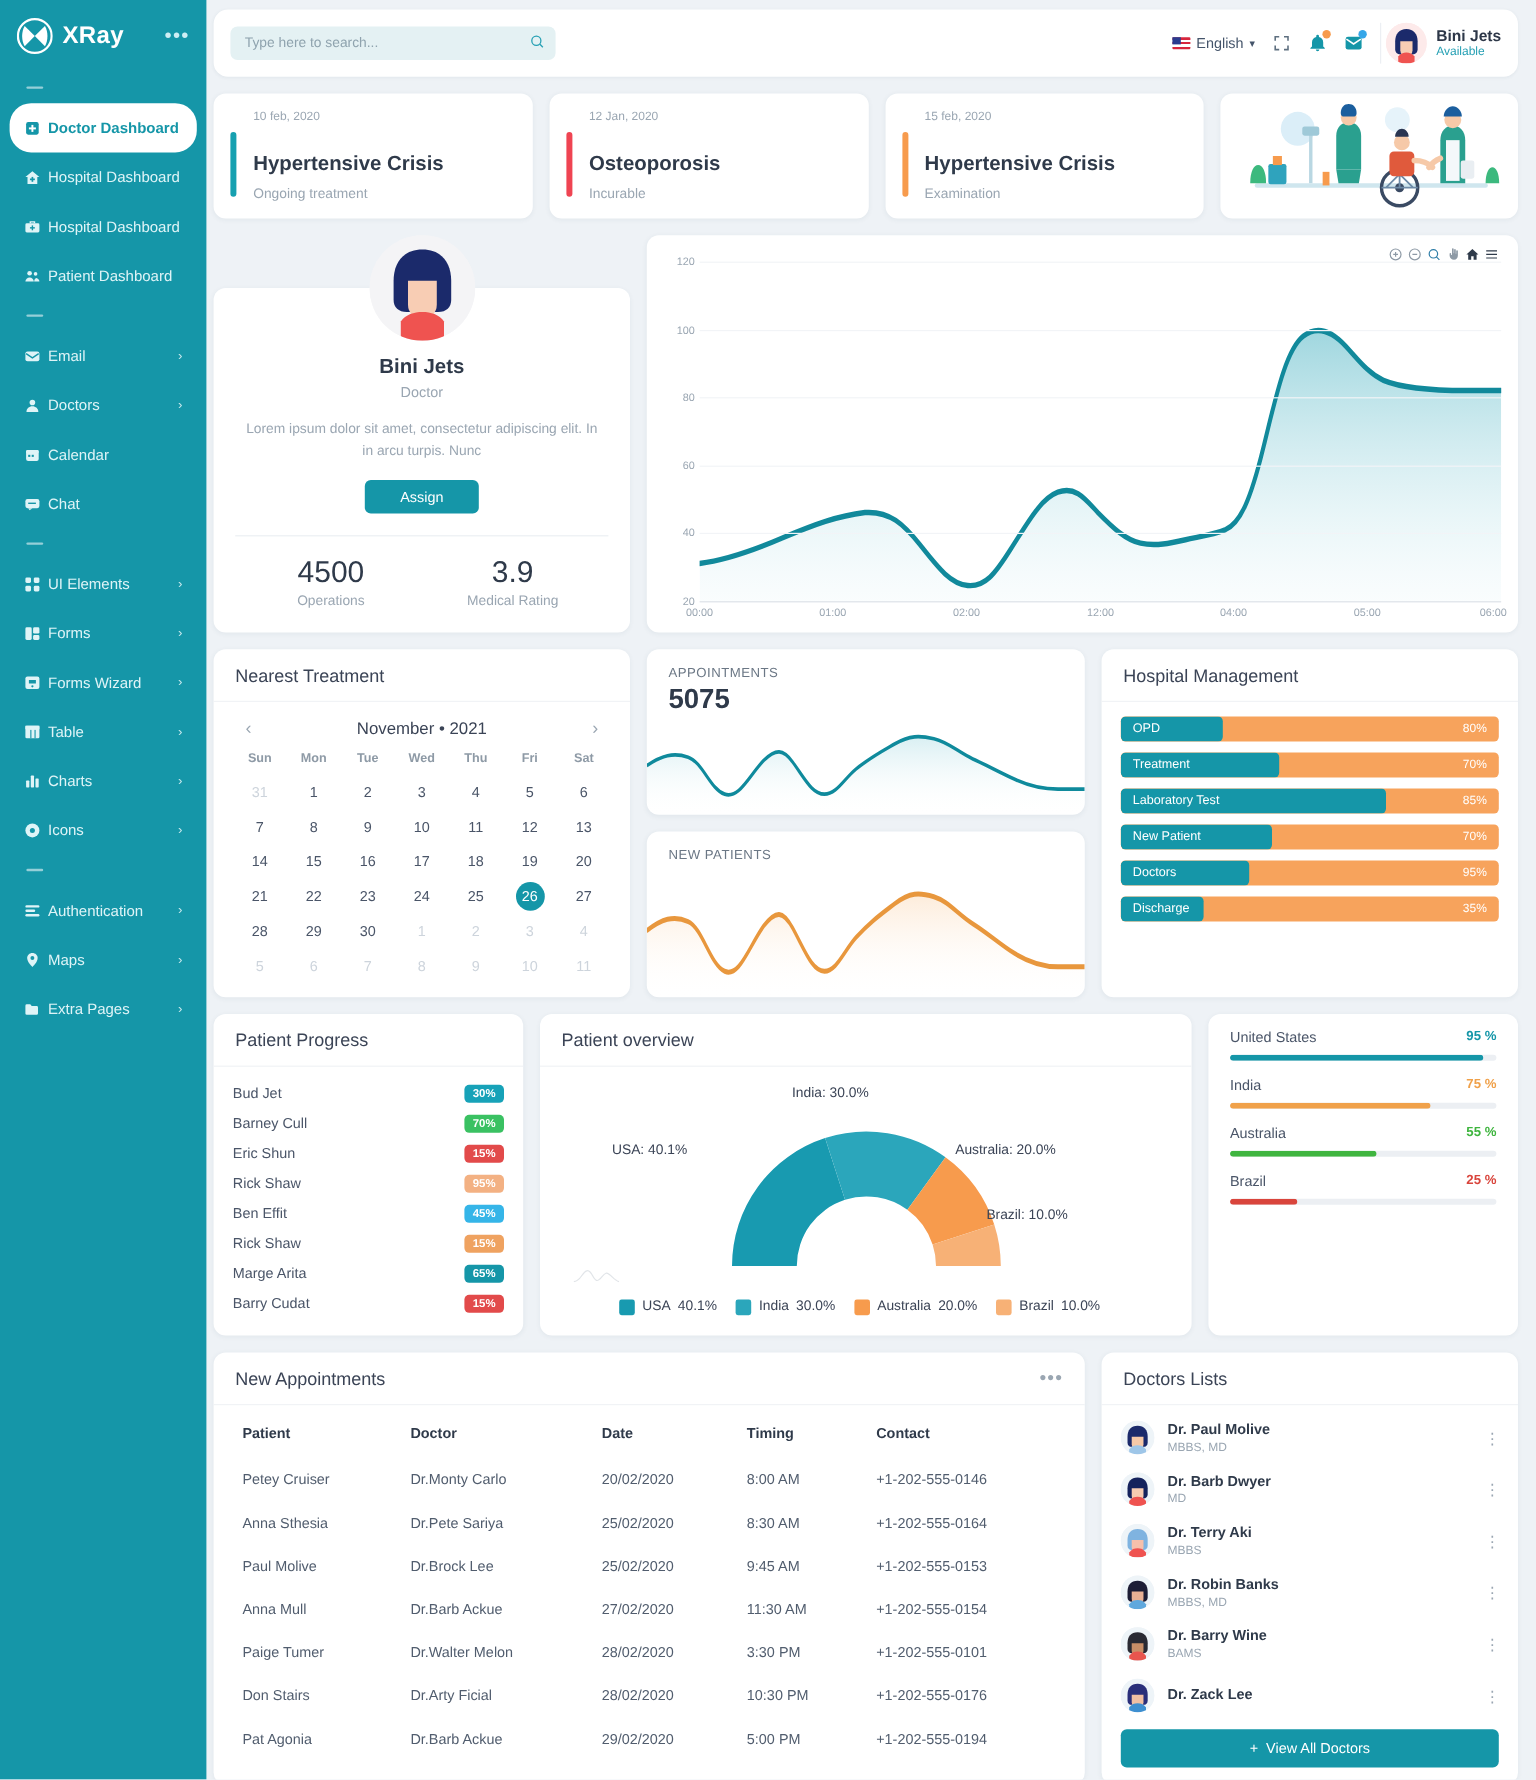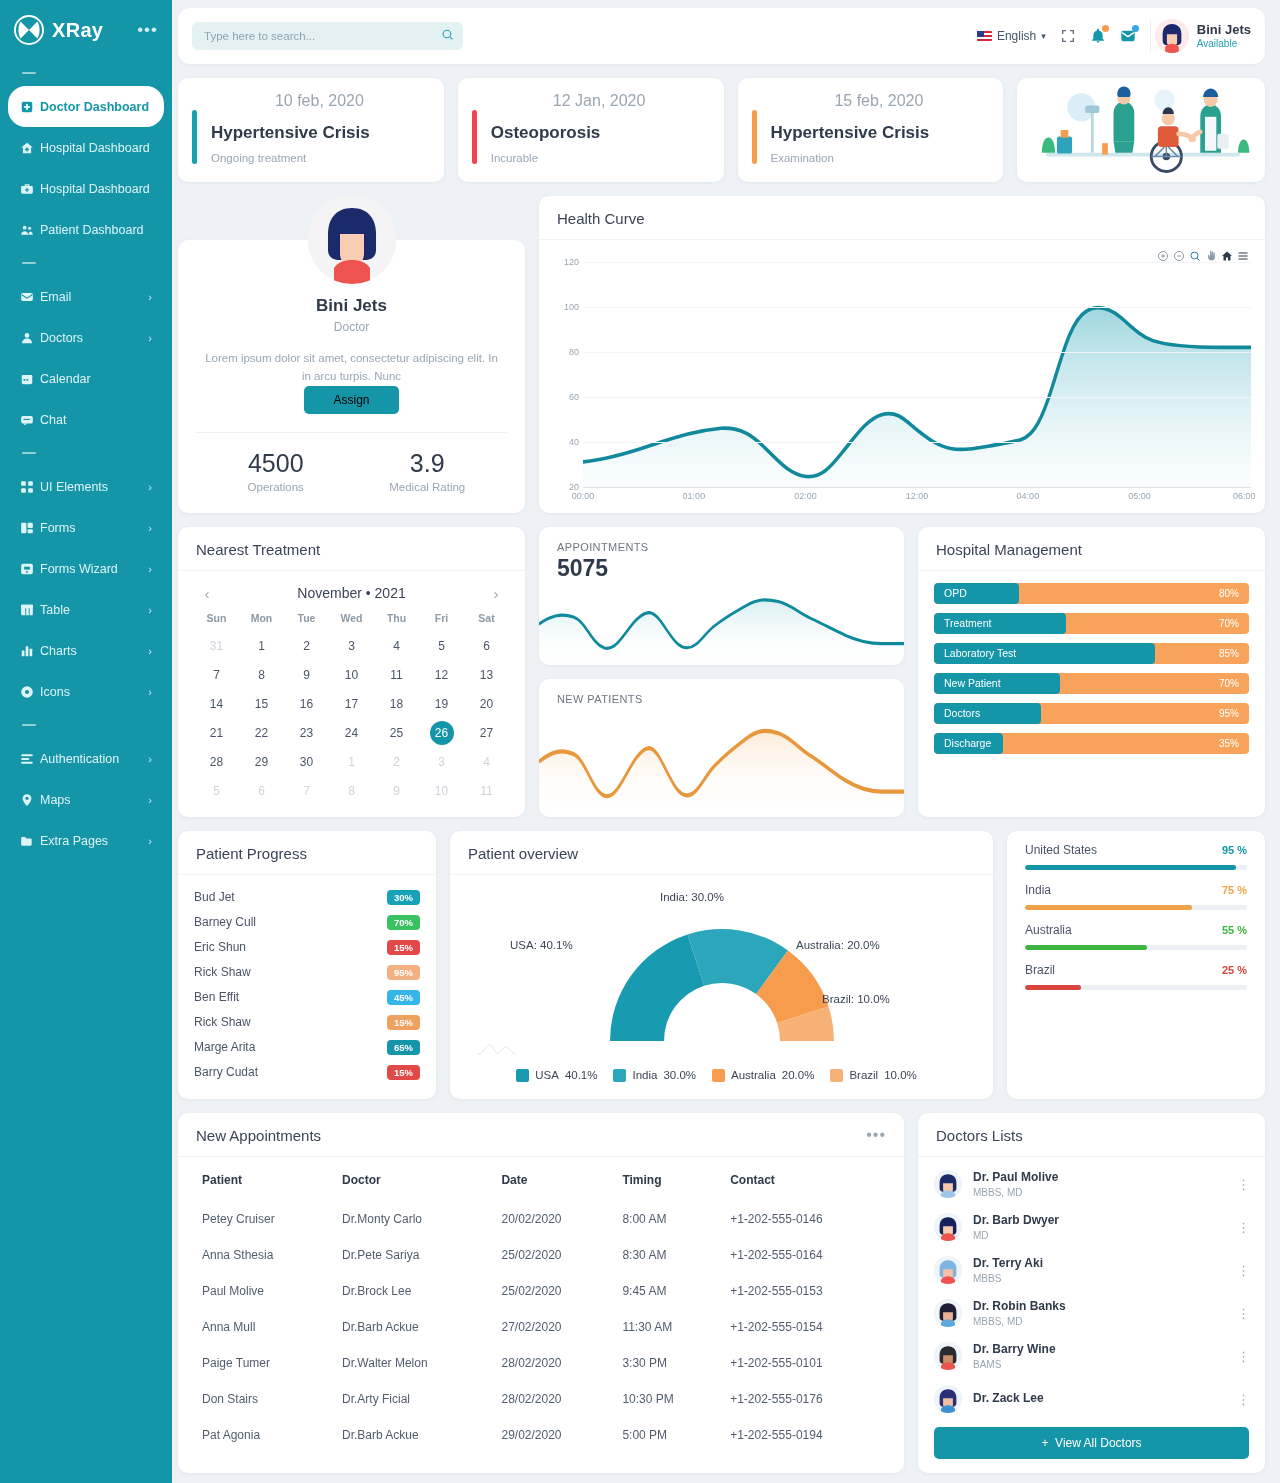--- a/index.html
+++ b/index.html
@@ -87,33 +87,33 @@
 
   
   .row { display: flex; gap: 14px; }
   .mt14 { margin-top: 14px; }
 
   .card { background: #fff; border-radius: 10px; box-shadow: 0 1px 4px rgba(40,60,90,.06); }
 
   .crisis-card { flex: 1; padding: 14px 16px 14px 14px; display: flex; align-items: stretch; min-height: 94px; }
   .crisis-bar { width: 5px; border-radius: 4px; margin-right: 14px; align-self: stretch; margin-top: 18px; margin-bottom: 4px; }
   .crisis-body { flex: 1; }
-  .crisis-date { font-size: 16px; color: #9aa6b2; margin-bottom: 13px; text-align: center; }
+  .crisis-date { font-size: 10px; color: #9aa6b2; margin-bottom: 24px; }
   .crisis-title { font-size: 17px; font-weight: 600; color: #2f3a4a; margin-bottom: 9px; }
   .crisis-sub { font-size: 11.5px; color: #9aa6b2; }
   .illus-card { flex: 1; padding: 6px; display: flex; align-items: center; justify-content: center; overflow: hidden; }
 
   
   .profile-col { flex: 0 0 347px; position: relative; padding-top: 44px; }
   .profile-card { background: #fff; border-radius: 10px; box-shadow: 0 1px 4px rgba(40,60,90,.06); padding: 56px 22px 20px; text-align: center; position: relative; }
   .profile-avatar { position: absolute; left: 50%; top: -44px; transform: translateX(-50%); width: 88px; height: 88px; border-radius: 50%; background: #f4f4f6; overflow: hidden; }
   .p-name { font-size: 17px; font-weight: 700; color: #2f3a4a; }
   .p-role { font-size: 12px; color: #9aa6b2; margin-top: 4px; }
   .p-desc { font-size: 11.5px; color: #9aa6b2; line-height: 1.55; margin-top: 16px; }
-  .assign-btn { background: #1596a8; color: #000000; border: none; border-radius: 5px; padding: 7px 29px; font-size: 12px; cursor: pointer; font-family: "Liberation Sans", sans-serif; }
+  .assign-btn { margin-top: 14px; background: #1596a8; color: #ffffff; border: none; border-radius: 5px; padding: 7px 29px; font-size: 12px; cursor: pointer; font-family: "Liberation Sans", sans-serif; }
   .p-divider { height: 1px; background: #eceff3; margin: 18px -4px 0; }
   .p-stats { display: flex; margin-top: 16px; }
   .p-stat { flex: 1; }
   .p-stat-num { font-size: 25px; font-weight: 400; color: #2f3a4a; }
   .p-stat-lbl { font-size: 11.5px; color: #9aa6b2; margin-top: 3px; }
 
   .card-head { padding: 14px 18px 12px; border-bottom: 1px solid #f1f3f6; display: flex; align-items: center; }
   .card-title { font-size: 15px; font-weight: 500; color: #3b4456; }
   .card-dots { margin-left: auto; color: #9aa6b2; font-size: 16px; letter-spacing: 1px; line-height: 8px; cursor: pointer; }
 
@@ -546,23 +546,20 @@
               </div>
               <div class="p-stat">
                 <div class="p-stat-num">3.9</div>
                 <div class="p-stat-lbl">Medical Rating</div>
               </div>
             </div>
         </div>
       </div>
 
       <div class="card health-card">
-        <div class="card-head">
-          <div class="card-title">Health Curve</div>
-        </div>
         <div class="chart-box">
           <div class="chart-tools">
             <span><svg viewBox="0 0 24 24" fill="none" stroke="currentColor" stroke-width="2">
                   <circle cx="12" cy="12" r="9"></circle>
                   <path d="M12 8v8M8 12h8"></path>
                 </svg></span>
             <span><svg viewBox="0 0 24 24" fill="none" stroke="currentColor" stroke-width="2">
                   <circle cx="12" cy="12" r="9"></circle>
                   <path d="M8 12h8"></path>
                 </svg></span>

